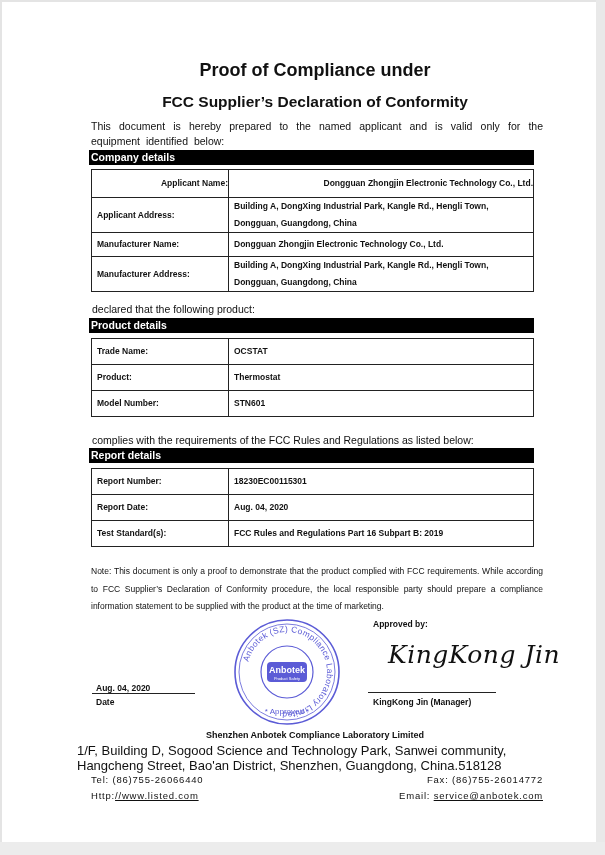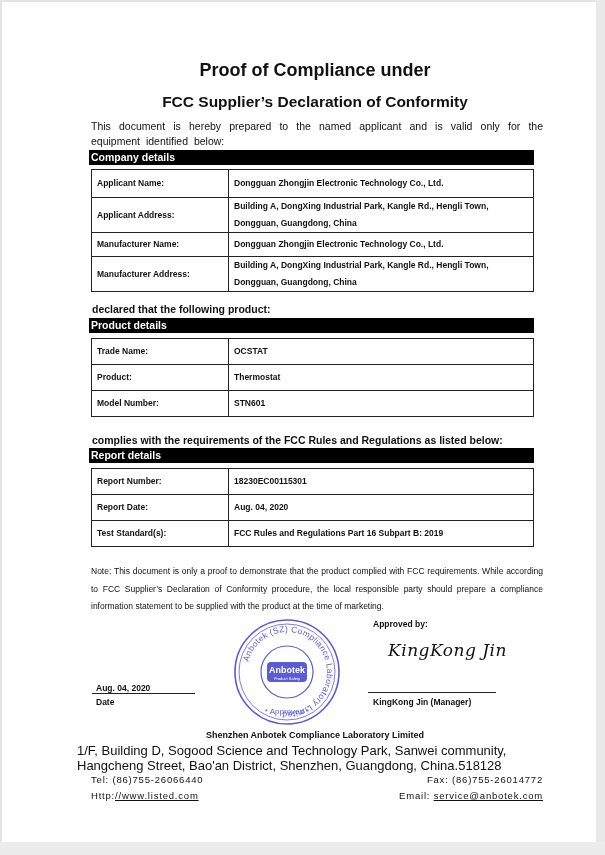--- a/index.html
+++ b/index.html
@@ -7,30 +7,30 @@
   .page-edge-right { position:absolute; left:596px; top:0; width:9px; height:855px; background:#e9e9e9; }
   .page-edge-bottom { position:absolute; left:0; top:842px; width:605px; height:13px; background:#ececec; }
   .page-edge-left { position:absolute; left:0; top:0; width:2px; height:855px; background:#e4e4e4; }
   .page-edge-top { position:absolute; left:0; top:0; width:605px; height:2px; background:#e4e4e4; }
 
   .title1 { position:absolute; left:0; width:630px; top:60px; text-align:center; font-weight:bold; font-size:18px; }
   .title2 { position:absolute; left:0; width:630px; top:93px; text-align:center; font-weight:bold; font-size:15.5px; }
   .intro { position:absolute; left:91px; width:452px; top:119px; font-weight:normal; font-size:10.5px; line-height:15px; text-align:justify; text-align-last:left; word-spacing:3px; }
 
   .section-bar { position:absolute; left:89px; width:445px; height:15px; background:#000; color:#fff; font-weight:bold; font-size:10.5px; line-height:15px; padding-left:2px; box-sizing:border-box; }
-  .lead { position:absolute; left:92px; font-weight:bold; font-size:10.5px; }
+  .lead { position:absolute; left:92px; font-weight:normal; font-size:10.5px; }
 
   table.details { position:absolute; left:91px; width:443px; border-collapse:collapse; font-size:8.5px; font-weight:bold; }
   table.details td { border:1px solid #222; padding:0 0 0 5px; vertical-align:middle; line-height:17px; }
   table.details td.lbl { width:131px; }
 
   .note { position:absolute; left:91px; width:452px; top:563px; font-size:8.5px; line-height:17.5px; text-align:justify; }
 
   .approved-by { position:absolute; left:373px; top:619px; font-size:8.5px; font-weight:bold; }
-  .signature { position:absolute; left:388px; top:640px; font-family:"DejaVu Serif", serif; font-style:italic; font-size:17px; color:#111; letter-spacing:0.5px; }
+  .signature { position:absolute; left:388px; top:640px; font-family:"DejaVu Serif", serif; font-style:italic; font-size:25px; color:#111; letter-spacing:0.5px; }
   .sig-line { position:absolute; left:368px; top:692px; width:128px; border-top:1px solid #222; }
   .sig-name { position:absolute; left:373px; top:697px; font-size:8.5px; font-weight:bold; }
 
   .date-value { position:absolute; left:96px; top:683px; font-size:8.5px; font-weight:bold; }
   .date-line { position:absolute; left:92px; top:693px; width:103px; border-top:1px solid #222; }
   .date-label { position:absolute; left:96px; top:697px; font-size:8.5px; font-weight:bold; }
 
   .stamp { position:absolute; left:233px; top:618px; width:108px; height:108px; }
 
   .lab-name { position:absolute; left:0; width:630px; top:730px; text-align:center; font-size:9px; font-weight:bold; }
@@ -49,21 +49,21 @@
 <div class="page-edge-right"></div>
 <div class="page-edge-bottom"></div>
 
 <div class="title1">Proof of Compliance under</div>
 <div class="title2">FCC Supplier’s Declaration of Conformity</div>
 <div class="intro">This document is hereby prepared to the named applicant and is valid only for the equipment identified below:</div>
 
 <div class="section-bar" style="top:150px;">Company details</div>
 <table class="details" style="top:169px;">
   <tbody>
-      <tr style="height:28px;">
+      <tr style="height:28px;text-align:right;">
     <td class="lbl">Applicant Name:</td>
     <td>Dongguan Zhongjin Electronic Technology Co., Ltd.</td>
   </tr>
   <tr style="height:34px;">
     <td class="lbl">Applicant Address:</td>
     <td>
           <div>Building A, DongXing Industrial Park, Kangle Rd., Hengli Town,</div>
           <div>Dongguan, Guangdong, China</div>
         </td>
   </tr>

